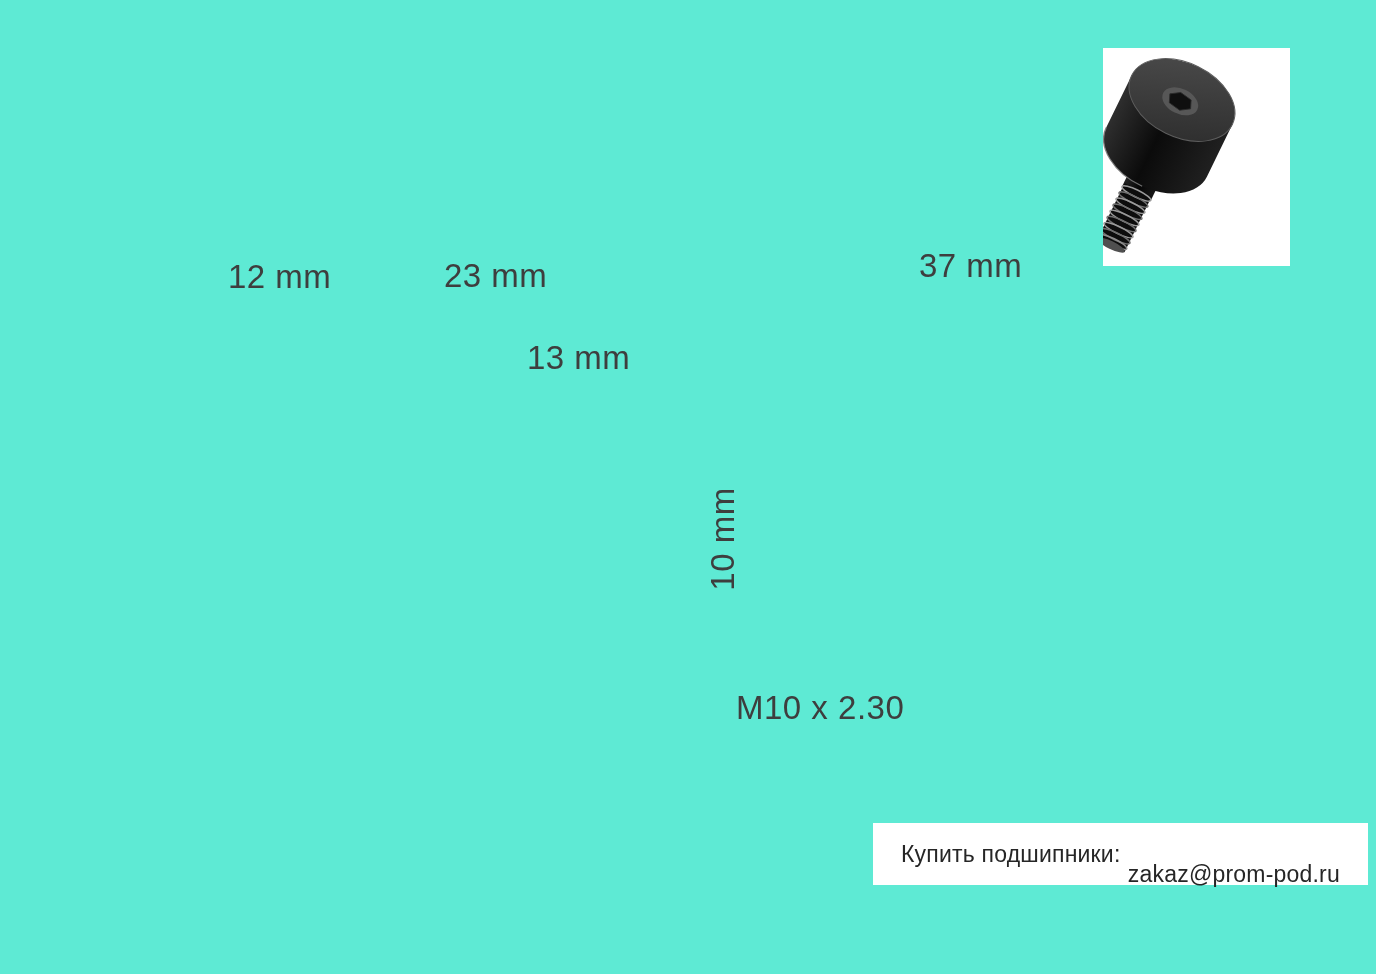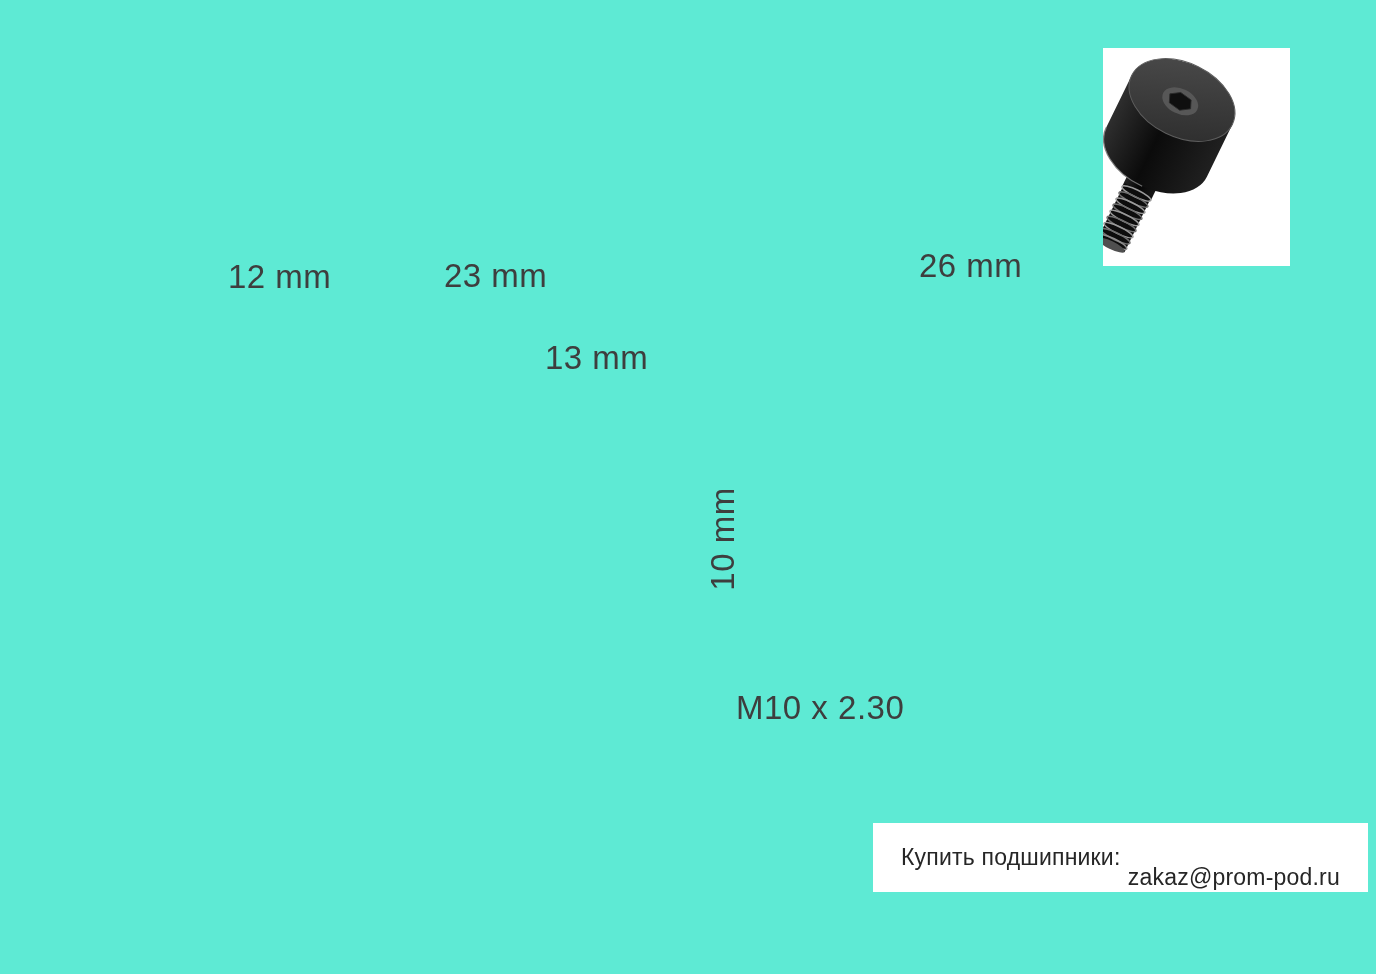--- a/index.html
+++ b/index.html
@@ -33,21 +33,21 @@
     width: 187px;
     height: 218px;
     background: #ffffff;
     overflow: hidden;
   }
   .contact-panel {
     position: absolute;
     left: 873px;
     top: 823px;
     width: 495px;
-    height: 69px;
+    height: 62px;
     background: #ffffff;
     display: flex;
     align-items: center;
     justify-content: center;
     font-size: 23px;
     color: #262626;
     letter-spacing: 0.2px;
     white-space: nowrap;
   }
   .contact-panel .email {
@@ -57,23 +57,23 @@
 </style>
 </head>
 <body>
 
 <div class="canvas">
 
   <span class="dim-label" style="left:228px; top:260px;">12 mm</span>
 
   <span class="dim-label" style="left:444px; top:259px;">23 mm</span>
 
-  <span class="dim-label" style="left:545px; top:341px;">13 mm</span>
+  <span class="dim-label" style="left:527px; top:341px;">13 mm</span>
 
-  <span class="dim-label" style="left:919px; top:249px;">26 mm</span>
+  <span class="dim-label" style="left:919px; top:249px;">37 mm</span>
 
   <span class="dim-label vertical" style="left:722px; top:539px;">10 mm</span>
 
   <span class="dim-label" style="left:736px; top:691px;">M10 x 2.30</span>
 
   <div class="product-panel">
     <svg width="187" height="218" viewBox="0 0 187 218" xmlns="http://www.w3.org/2000/svg">
       <defs>
         <linearGradient id="gHead" x1="0" y1="0" x2="1" y2="0">
           <stop offset="0" stop-color="#2e2e2e"></stop>

